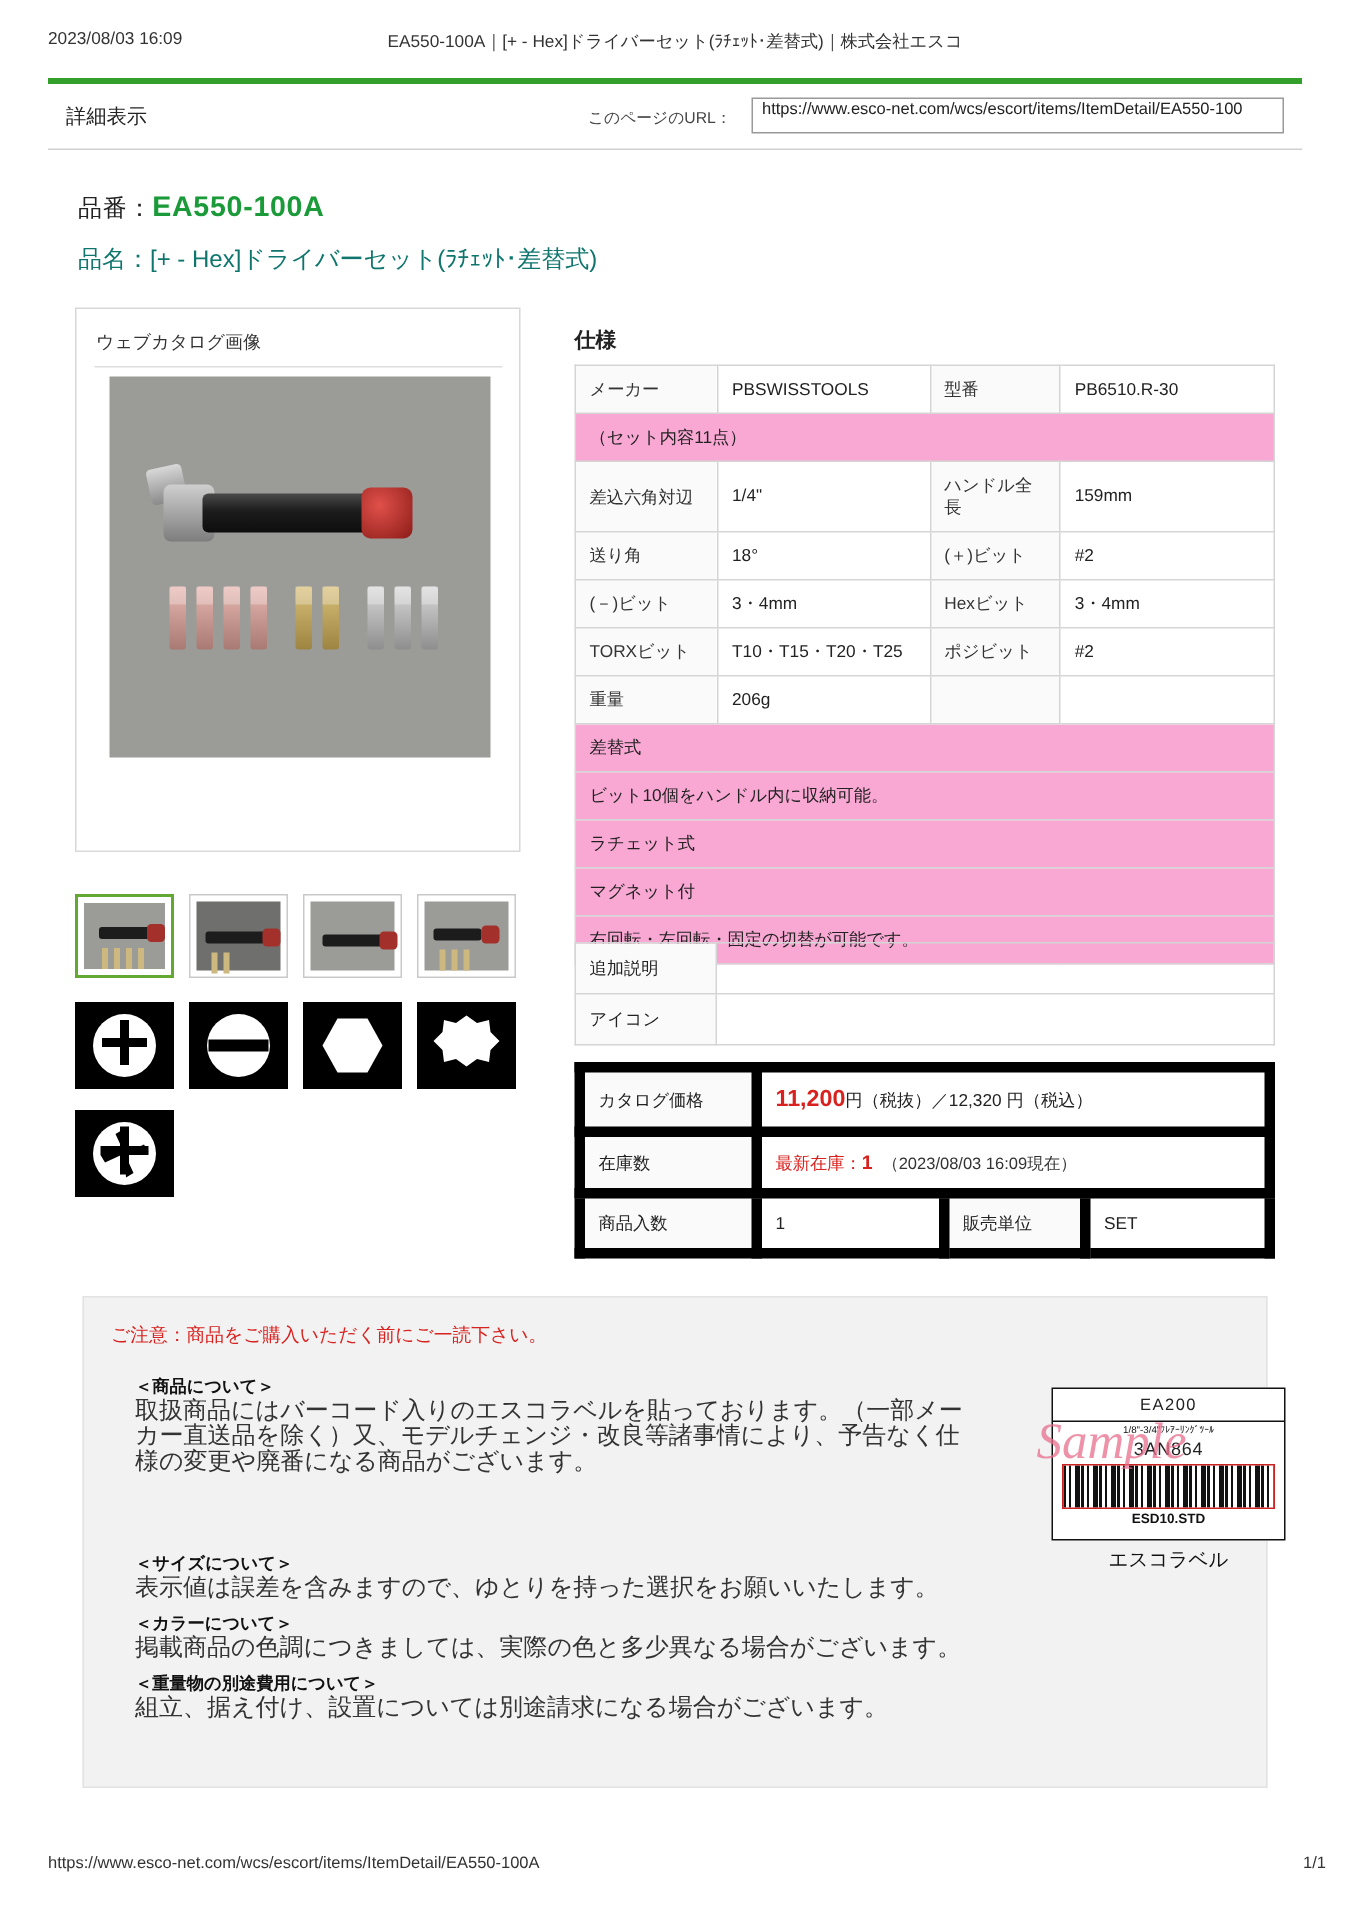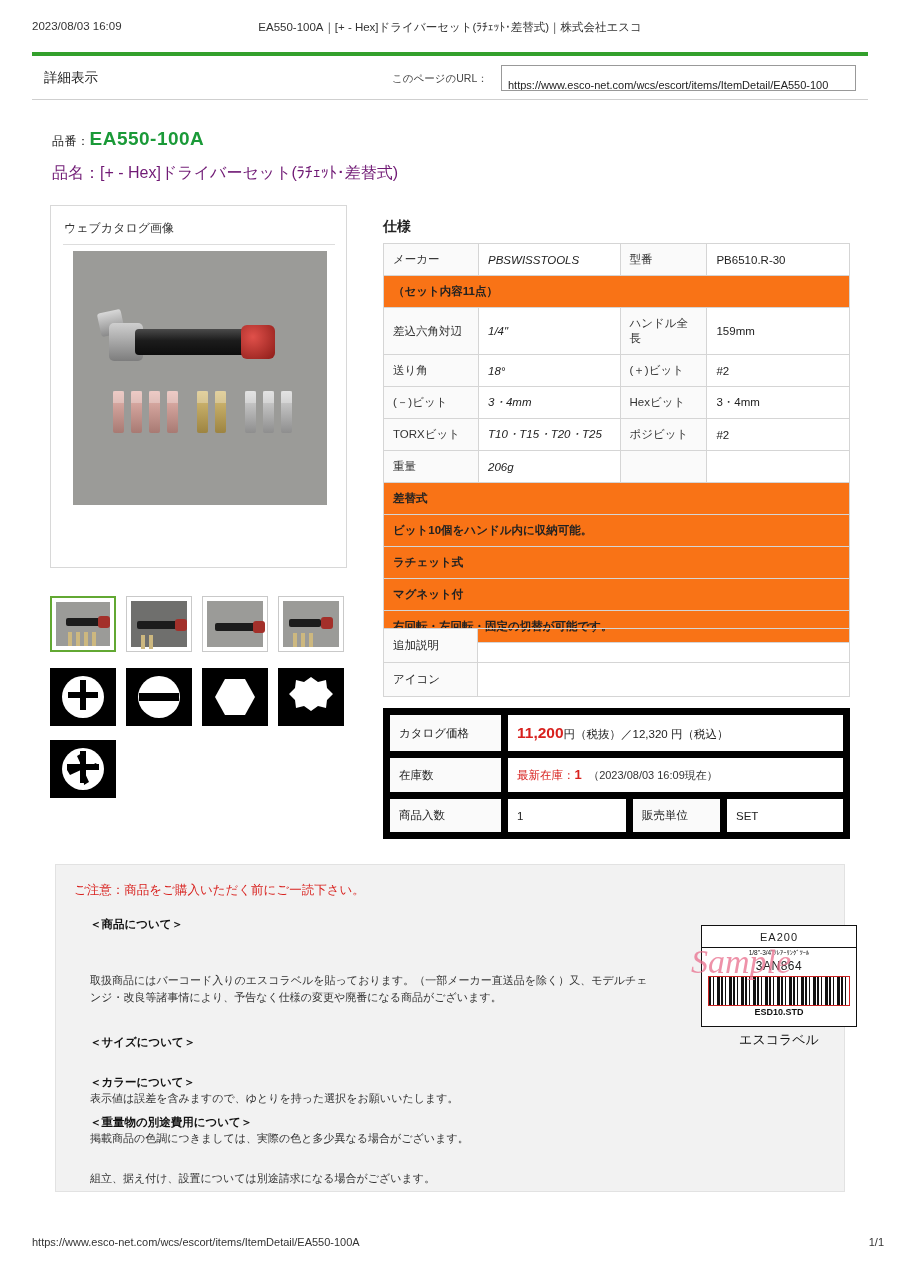--- a/index.html
+++ b/index.html
@@ -40,36 +40,36 @@
   }
   .detail-bar .dtitle {
     position: absolute; left: 12px; top: 13px; font-size: 13.5px; color: #222;
   }
   .detail-bar .urllabel {
     position: absolute; left: 360px; top: 16px; font-size: 10.5px; color: #444;
   }
   .detail-bar .urlbox {
     position: absolute; left: 469px; top: 9px; width: 355px; height: 24px;
     border: 1px solid #999; background: #fff;
-    font-size: 11px; color: #222; padding: 12px 6px;
+    font-size: 11px; color: #222; padding: 0 6px;
     white-space: nowrap; overflow: hidden;
     line-height: 15px;
   }
 
   
   .prod-code-row {
     position: absolute; left: 52px; top: 128px;
     font-size: 17px; color: #222;
     letter-spacing: .5px;
   }
-  .prod-code-row .lbl { font-size: 12px; text-align: right; }
+  .prod-code-row .lbl { font-size: 16px; text-align: right; }
   .prod-code-row .val { color: #1a9a38; font-weight: bold; font-size: 19px; }
   .prod-name-row {
     position: absolute; left: 52px; top: 163px;
-    font-size: 16px; color: #701a75;
+    font-size: 16px; color: #0f766e;
   }
 
   
   .img-panel {
     position: absolute; left: 50px; top: 205px; width: 297px; height: 363px;
     border: 1px solid #d8d8d8; background: #fff;
   }
   .img-panel .cap {
     position: absolute; left: 13px; top: 14px; font-size: 12px; color: #333;
   }
@@ -152,24 +152,24 @@
   }
   table.spec {
     position: absolute; left: 383px; top: 243px; width: 467px;
     border-collapse: collapse; font-size: 11.5px; color: #222;
     background: #fff;
   }
   table.spec td {
     border: 1px solid #d5d5d5; padding: 8px 9px; vertical-align: middle; height: 30px;
   }
   table.spec td.k { background: #fafafa; width: 94px; color: #333; }
-  table.spec td.v { width: 140px; font-style: italic; }
+  table.spec td.v { width: 140px; }
   table.spec td.k2 { background: #fafafa; width: 86px; color: #333; }
   table.spec td.v2 { width: 141px; }
-  table.spec td.full { background: #f97316; font-weight: bold; }
+  table.spec td.full { background: #f9a8d4; }
 
   table.spec2 {
     position: absolute; left: 383px; top: 628px; width: 467px;
     border-collapse: collapse; font-size: 11.5px; color: #222;
   }
   table.spec2 td { border: 1px solid #d5d5d5; padding: 9px; height: 32px; }
   table.spec2 td.k { background: #fafafa; width: 94px; margin-top: 37px; }
 
   table.spec3 {
     position: absolute; left: 383px; top: 708px; width: 467px;
@@ -185,21 +185,21 @@
 
   
   .notice {
     position: absolute; left: 55px; top: 864px; width: 790px; height: 328px;
     background: #f2f2f2; border: 1px solid #e2e2e2;
   }
   .notice .n-title {
     position: absolute; left: 18px; top: 17px; font-size: 12.5px; color: #d8221f;
   }
   .notice .h { font-size: 11.5px; font-weight: bold; color: #111; }
-  .notice .p { font-size: 11px; color: #333; line-height: 17px; margin-top: 40px; }
+  .notice .p { font-size: 16px; color: #333; line-height: 17px; }
   .n-sec1 { position: absolute; left: 34px; top: 52px; width: 560px; }
   .n-sec2 { position: absolute; left: 34px; top: 170px; width: 560px; }
   .n-sec3 { position: absolute; left: 34px; top: 210px; width: 560px; }
   .n-sec4 { position: absolute; left: 34px; top: 250px; width: 560px; }
 
   
   .label-img {
     position: absolute; left: 645px; top: 60px; width: 156px; height: 102px;
     background: #ffffff; border: 1px solid #111;
   }

